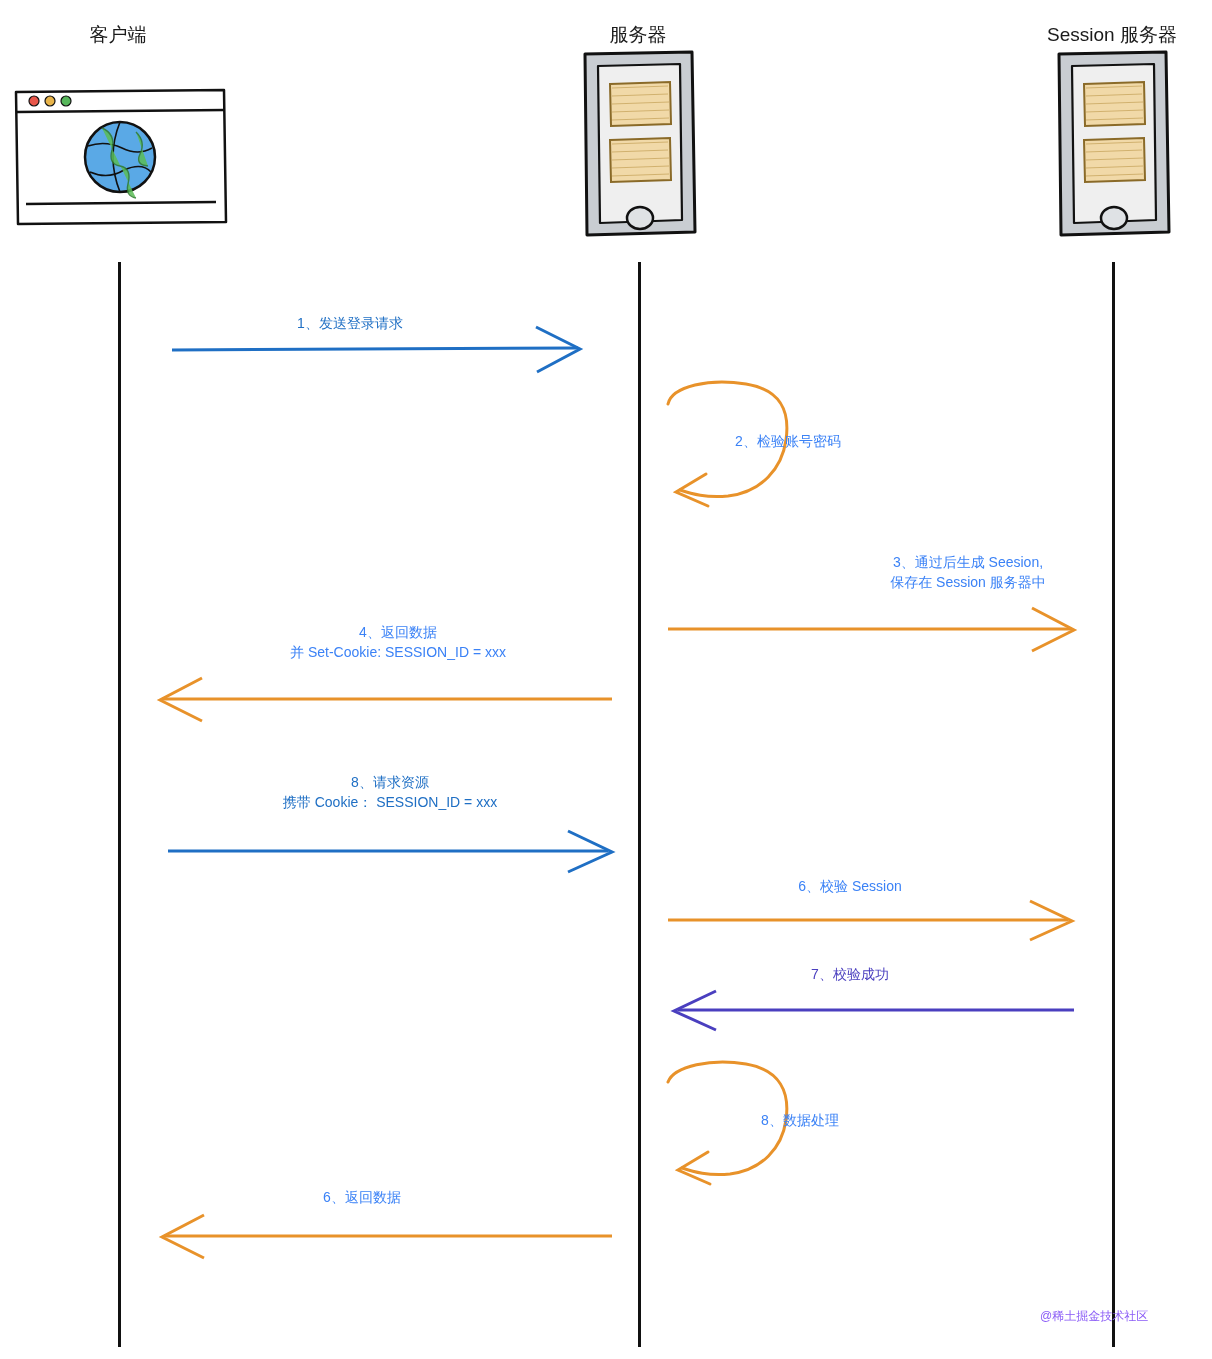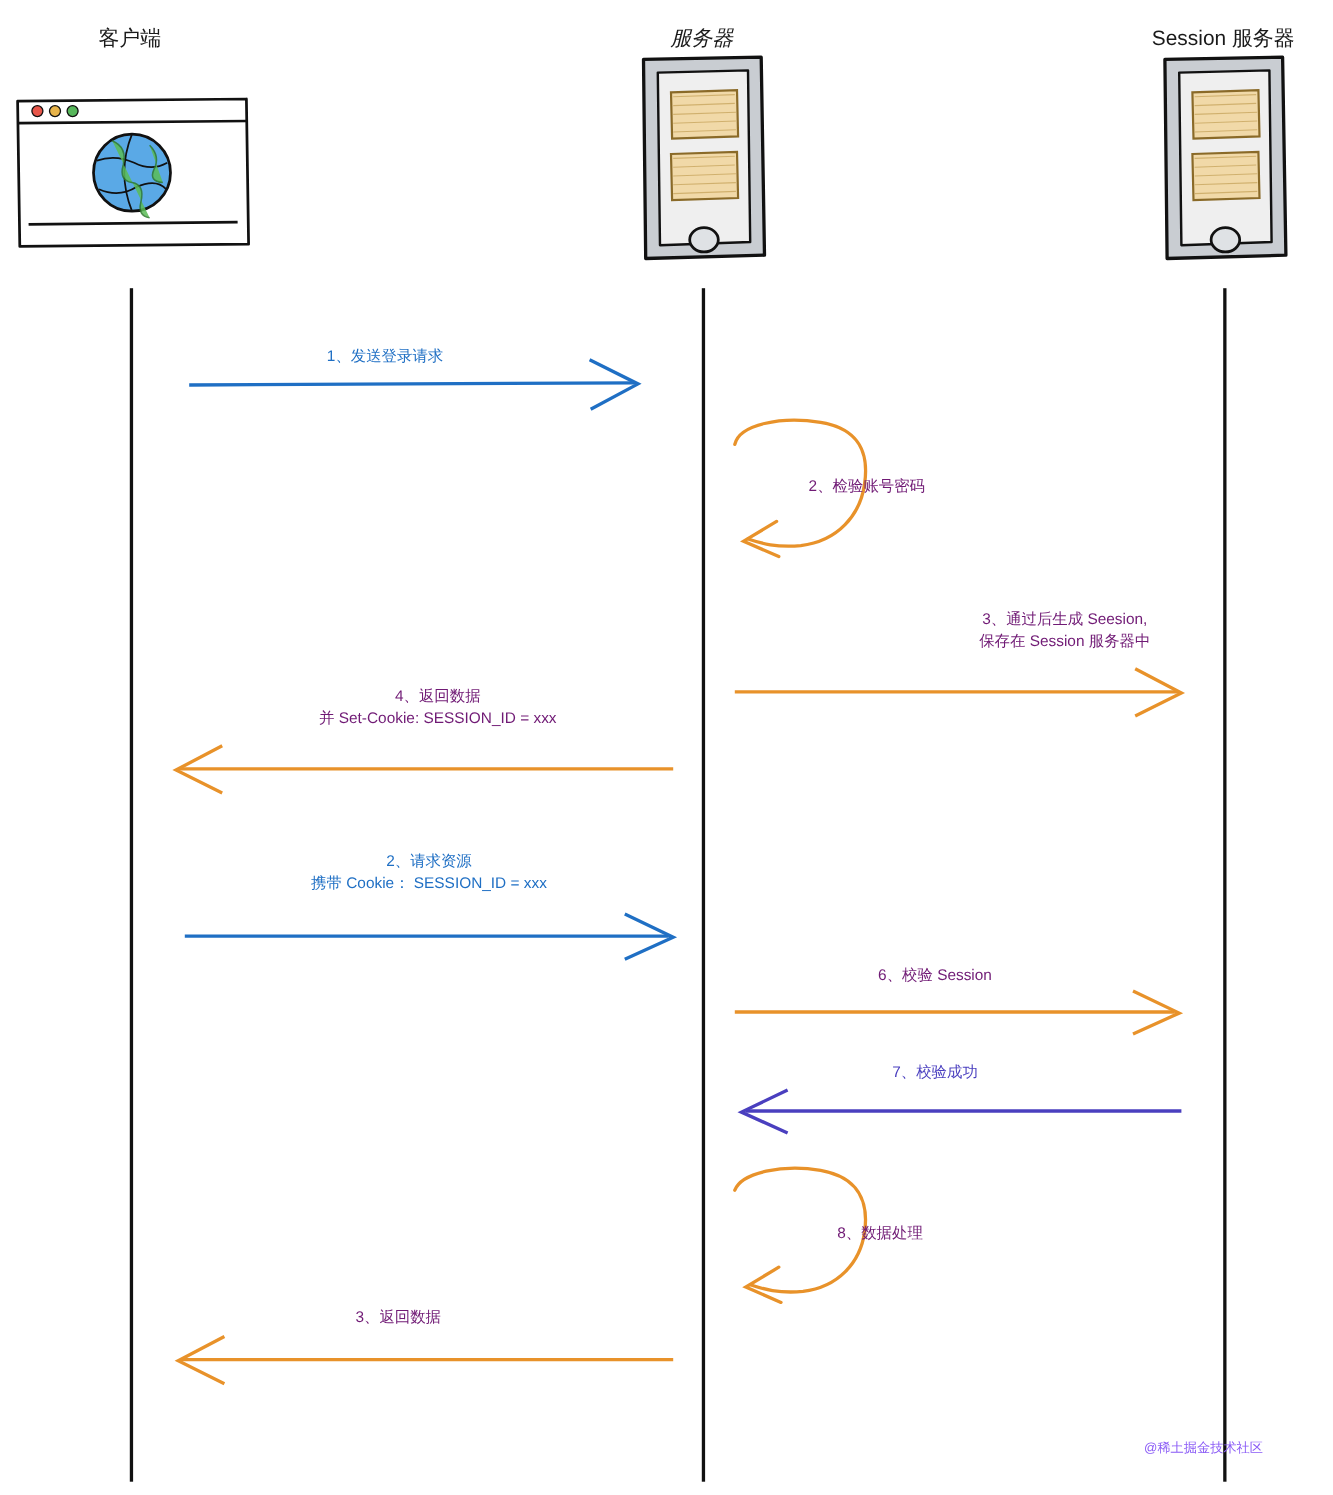--- a/index.html
+++ b/index.html
@@ -32,21 +32,21 @@
   }
   .msg-label {
     position: absolute;
     font-size: 14px;
     line-height: 1.45;
     white-space: pre;
     text-align: center;
     transform: translateX(-50%);
   }
   .blue { color: #1f6fc4; }
-  .orange { color: #701a75; }
+  .orange { color: #3b82f6; }
   .purple { color: #4a3fbf; }
   svg.layer {
     position: absolute;
     left: 0;
     top: 0;
     width: 1212px;
     height: 1359px;
     pointer-events: none;
   }
   .watermark {
@@ -99,21 +99,21 @@
       <path d="M20,18 L102,16 L104,172 L22,175 Z" fill="#efefef" stroke="#111111" stroke-width="2.2" stroke-linejoin="round"></path>
       <path d="M32,36 L92,34 L93,76 L33,78 Z" fill="#f1d9a8" stroke="#8a6a28" stroke-width="2"></path>
       <path d="M34,40 L90,38 M34,48 L90,46 M34,56 L91,54 M34,64 L91,62 M34,72 L91,70" stroke="#c9a760" stroke-width="1" opacity="0.8"></path>
       <path d="M32,92 L92,90 L93,132 L33,134 Z" fill="#f1d9a8" stroke="#8a6a28" stroke-width="2"></path>
       <path d="M34,96 L90,94 M34,104 L90,102 M34,112 L91,110 M34,120 L91,118 M34,128 L91,126" stroke="#c9a760" stroke-width="1" opacity="0.8"></path>
       <ellipse cx="62" cy="170" rx="13" ry="11" fill="#dfe2e5" stroke="#111111" stroke-width="2.5"></ellipse>
     </svg>
   </div>
 
   <div class="actor-label" style="left:118px; top:22px;">客户端</div>
-  <div class="actor-label" style="left:638px; top:22px;font-style:italic;">服务器</div>
+  <div class="actor-label" style="left:638px; top:22px;">服务器</div>
   <div class="actor-label" style="left:1112px; top:22px;">Session 服务器</div>
 
   <div class="lifeline" style="left:118px; top:262px; height:1085px;"></div>
   <div class="lifeline" style="left:638px; top:262px; height:1085px;"></div>
   <div class="lifeline" style="left:1112px; top:262px; height:1085px;"></div>
 
   <svg class="layer">
 
     <g stroke="#1f6fc4" fill="none" stroke-width="3">
       <path d="M172,350 L578,348"></path>
@@ -160,21 +160,21 @@
       <path d="M204,1215 L162,1237 L204,1258"></path>
     </g>
   </svg>
 
   <div class="msg-label blue" style="left:350px; top:313px;">1、发送登录请求</div>
   <div class="msg-label orange" style="left:788px; top:431px;">2、检验账号密码</div>
   <div class="msg-label orange" style="left:968px; top:552px;">3、通过后生成 Seesion,
 保存在 Session 服务器中</div>
   <div class="msg-label orange" style="left:398px; top:622px;">4、返回数据
 并 Set-Cookie: SESSION_ID = xxx</div>
-  <div class="msg-label blue" style="left:390px; top:772px;">2、请求资源
+  <div class="msg-label blue" style="left:390px; top:772px;">8、请求资源
 携带 Cookie： SESSION_ID = xxx</div>
   <div class="msg-label orange" style="left:850px; top:876px;">6、校验 Session</div>
   <div class="msg-label purple" style="left:850px; top:964px;">7、校验成功</div>
   <div class="msg-label orange" style="left:800px; top:1110px;">8、数据处理</div>
-  <div class="msg-label orange" style="left:362px; top:1187px;">3、返回数据</div>
+  <div class="msg-label orange" style="left:362px; top:1187px;">6、返回数据</div>
 
   <div class="watermark" style="left:1040px; top:1308px;">@稀土掘金技术社区</div>
 </div>
 
 </body></html>

